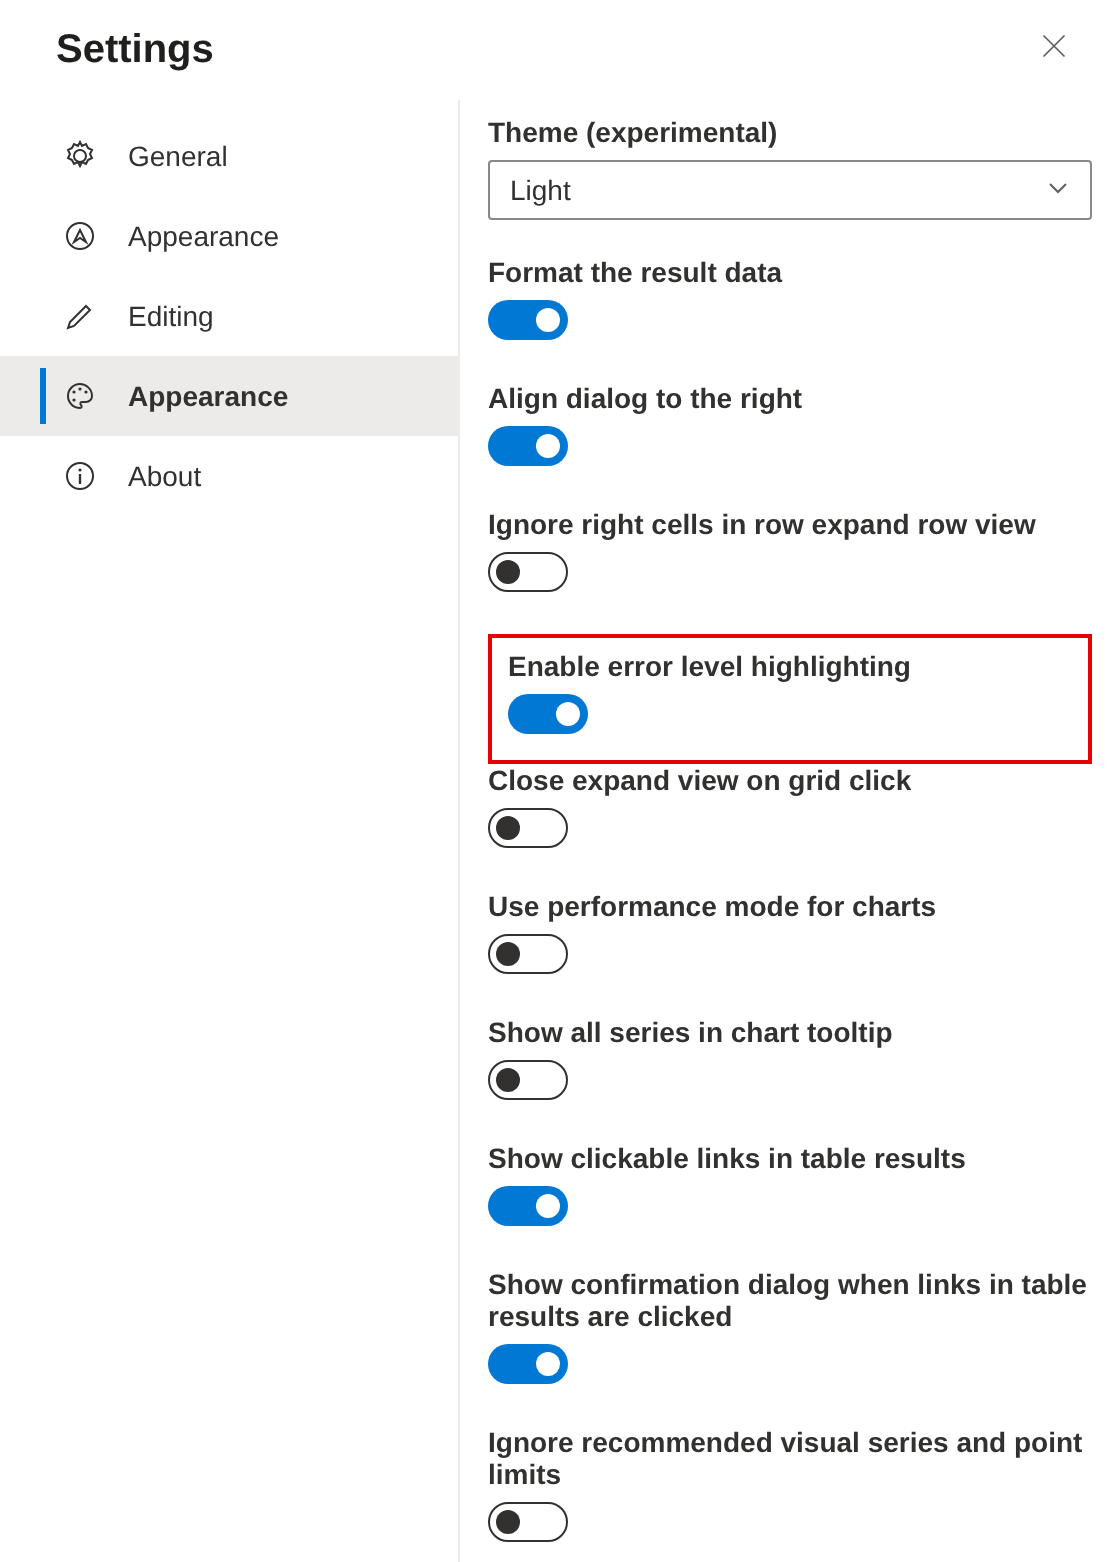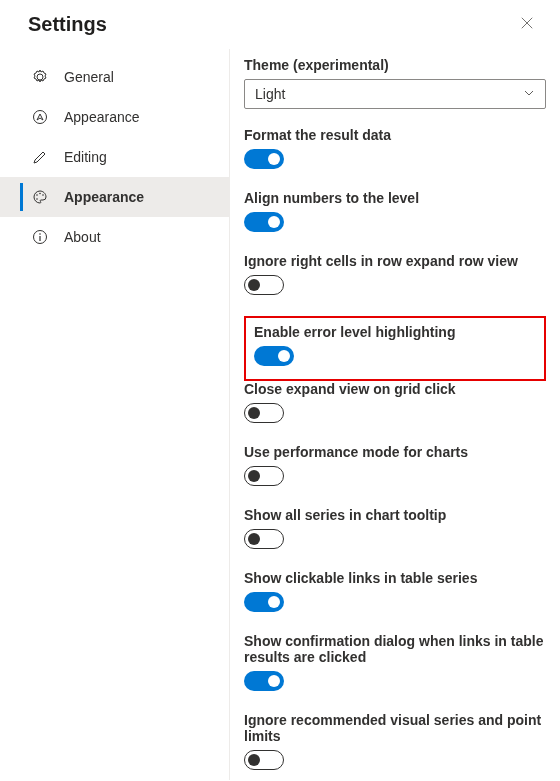--- a/index.html
+++ b/index.html
@@ -223,21 +223,21 @@
         </span>
       </div>
     </div>
 
     <div class="field">
       <div class="field-label">Format the result data</div>
       <div class="toggle on"><div class="knob"></div></div>
     </div>
 
     <div class="field">
-      <div class="field-label">Align numbers to the level</div>
+      <div class="field-label">Align dialog to the right</div>
       <div class="toggle on"><div class="knob"></div></div>
     </div>
 
     <div class="field">
       <div class="field-label">Ignore right cells in row expand row view</div>
       <div class="toggle off"><div class="knob"></div></div>
     </div>
 
     <div class="highlight-box">
       <div class="field">
@@ -255,21 +255,21 @@
       <div class="field-label">Use performance mode for charts</div>
       <div class="toggle off"><div class="knob"></div></div>
     </div>
 
     <div class="field">
       <div class="field-label">Show all series in chart tooltip</div>
       <div class="toggle off"><div class="knob"></div></div>
     </div>
 
     <div class="field">
-      <div class="field-label">Show clickable links in table series</div>
+      <div class="field-label">Show clickable links in table results</div>
       <div class="toggle on"><div class="knob"></div></div>
     </div>
 
     <div class="field">
       <div class="field-label">Show confirmation dialog when links in table results are clicked</div>
       <div class="toggle on"><div class="knob"></div></div>
     </div>
 
     <div class="field">
       <div class="field-label">Ignore recommended visual series and point limits</div>

